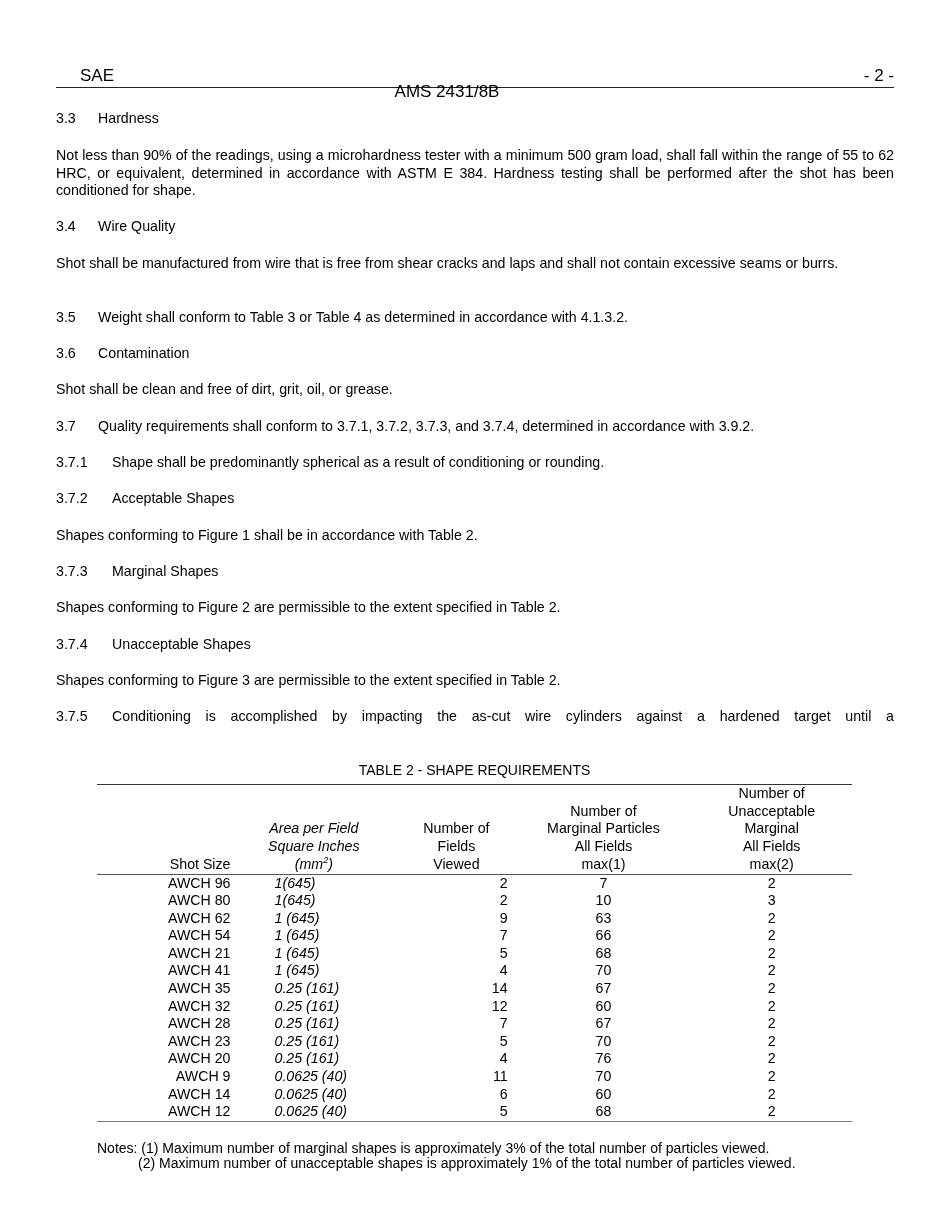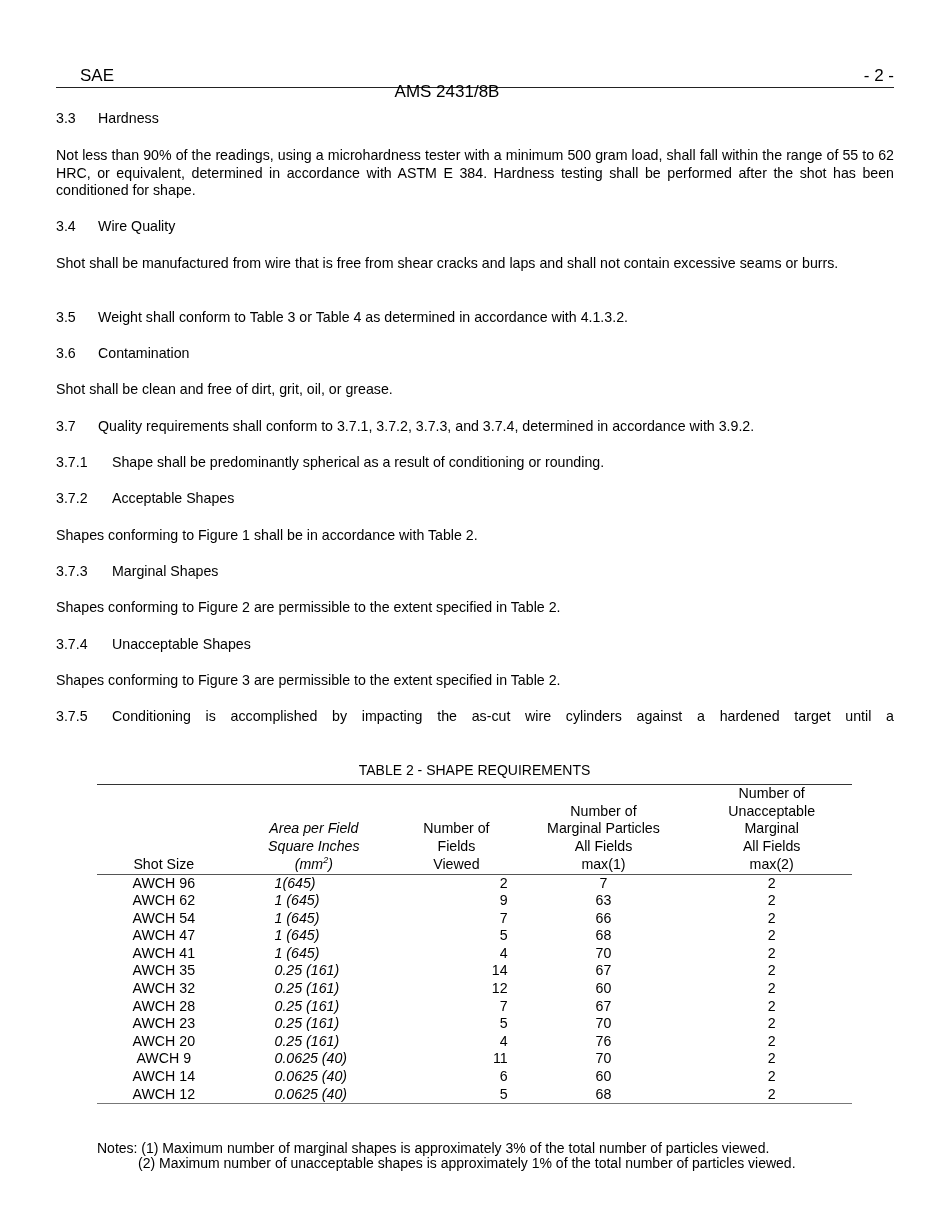--- a/index.html
+++ b/index.html
@@ -29,21 +29,21 @@
     position: absolute; left: 97px; top: 784px; width: 755px;
     border-collapse: collapse; font-size: 14.2px;
   }
   table.t2 thead th {
     font-weight: normal; vertical-align: bottom; line-height: 17.7px;
     padding: 0; border-top: 1.2px solid #333; border-bottom: 1.2px solid #555;
     height: 88px;
   }
   table.t2 tbody td { padding: 0; line-height: 17.6px; height: 17.6px; }
   table.t2 tbody tr:last-child td { border-bottom: 1.5px solid #777; }
-  .c1 { width: 133px; text-align: center; }
+  .c1 { width: 133px; text-align: right; }
   .c2 { width: 122px; text-align: left; padding-left: 44px !important; font-style: italic; }
   th.c2 { text-align: center; padding-left: 0 !important; }
   .c3 { width: 110px; text-align: right; padding-right: 8px !important; }
   th.c3 { text-align: center; padding-right: 0 !important; }
   .c4 { width: 175px; text-align: center; }
   .c5 { width: 160px; text-align: center; }
   sup { font-size: 9px; line-height: 0; }
 
   .notes { position: absolute; left: 97px; top: 1141px; font-size: 14px; line-height: 14.5px; }
   .notes .n2 { padding-left: 41px; }
@@ -144,35 +144,42 @@
   </thead>
   <tbody id="t2body">
       <tr>
         <td class="c1">AWCH 96</td>
         <td class="c2">1(645)</td>
         <td class="c3">2</td>
         <td class="c4">7</td>
         <td class="c5">2</td>
       </tr>
       <tr>
+        <td class="c1">AWCH 80</td>
+        <td class="c2">1(645)</td>
+        <td class="c3">2</td>
+        <td class="c4">10</td>
+        <td class="c5">3</td>
+      </tr>
+      <tr>
         <td class="c1">AWCH 62</td>
         <td class="c2">1 (645)</td>
         <td class="c3">9</td>
         <td class="c4">63</td>
         <td class="c5">2</td>
       </tr>
       <tr>
         <td class="c1">AWCH 54</td>
         <td class="c2">1 (645)</td>
         <td class="c3">7</td>
         <td class="c4">66</td>
         <td class="c5">2</td>
       </tr>
       <tr>
-        <td class="c1">AWCH 47</td>
+        <td class="c1">AWCH 21</td>
         <td class="c2">1 (645)</td>
         <td class="c3">5</td>
         <td class="c4">68</td>
         <td class="c5">2</td>
       </tr>
       <tr>
         <td class="c1">AWCH 41</td>
         <td class="c2">1 (645)</td>
         <td class="c3">4</td>
         <td class="c4">70</td>

